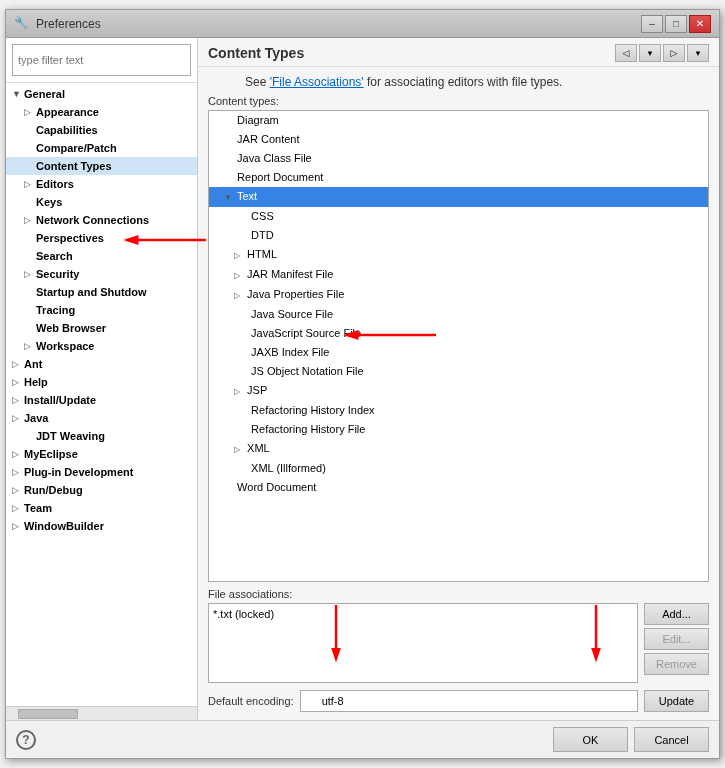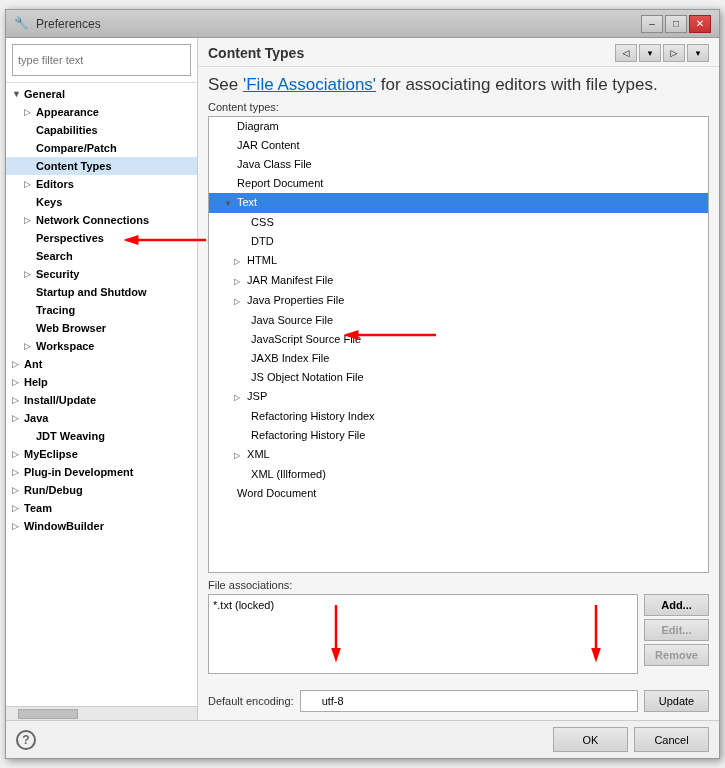--- a/index.html
+++ b/index.html
@@ -155,23 +155,24 @@
       font-size: 9px;
     }
     .right-body {
       flex: 1;
       padding: 8px 10px;
       overflow: hidden;
       display: flex;
       flex-direction: column;
     }
     .description-text {
-      font-size: 17px;
+      font-size: 12px;
       color: #333;
       margin-bottom: 6px;
+      margin-left: 37px;
     }
     .description-text a {
       color: #0066cc;
       text-decoration: underline;
     }
     .content-types-label {
       font-size: 11px;
       color: #333;
       margin-bottom: 3px;
     }
@@ -223,31 +224,30 @@
       gap: 3px;
     }
     .side-btn {
       width: 65px;
       height: 22px;
       border: 1px solid #aaa;
       background: linear-gradient(to bottom, #e8e8e8, #d4d4d4);
       cursor: pointer;
       font-size: 11px;
       text-align: center;
-      font-weight: bold;
     }
     .side-btn:disabled {
       color: #999;
       cursor: default;
     }
     .encoding-row {
       display: flex;
       align-items: center;
       gap: 6px;
-      margin-top: 16px;
+      margin-top: 7px;
     }
     .encoding-label {
       font-size: 11px;
       color: #333;
       white-space: nowrap;
     }
     .encoding-input {
       flex: 1;
       height: 22px;
       border: 1px solid #aaa;

